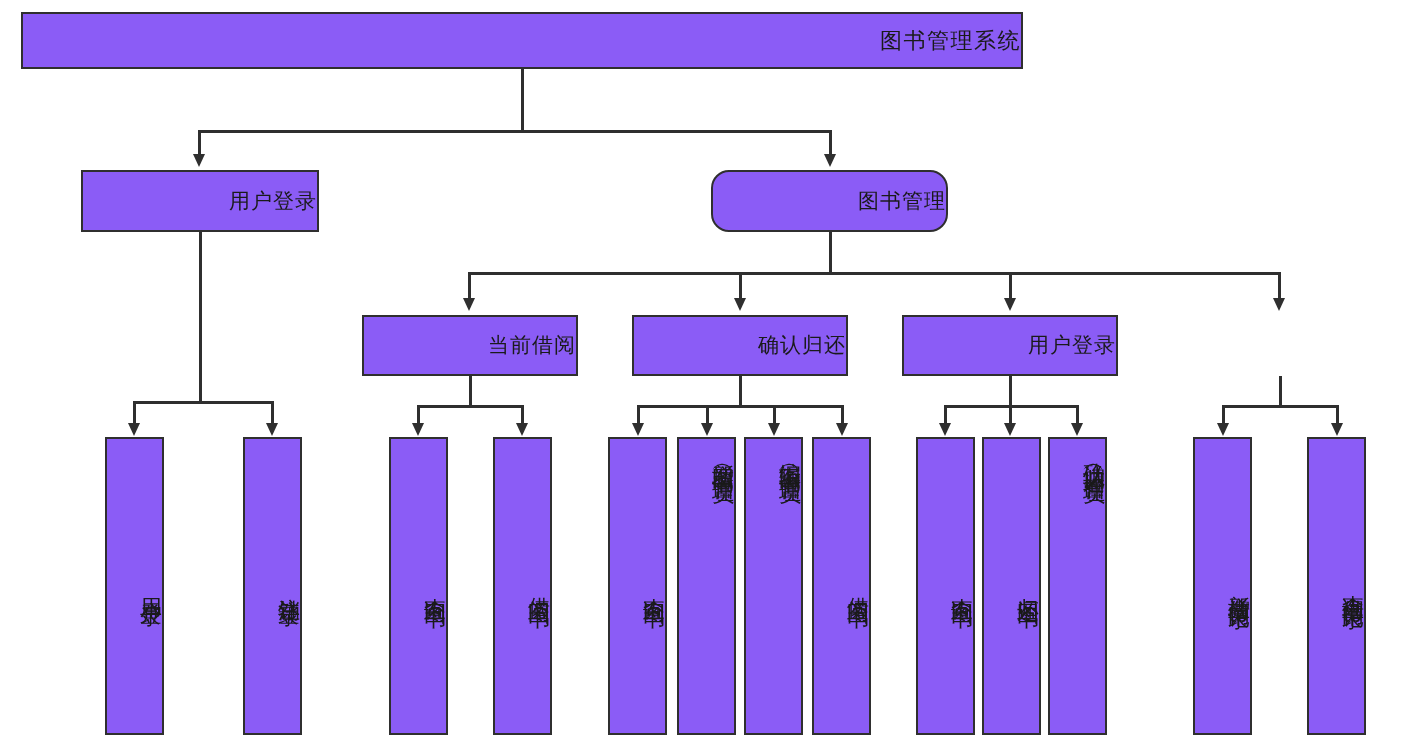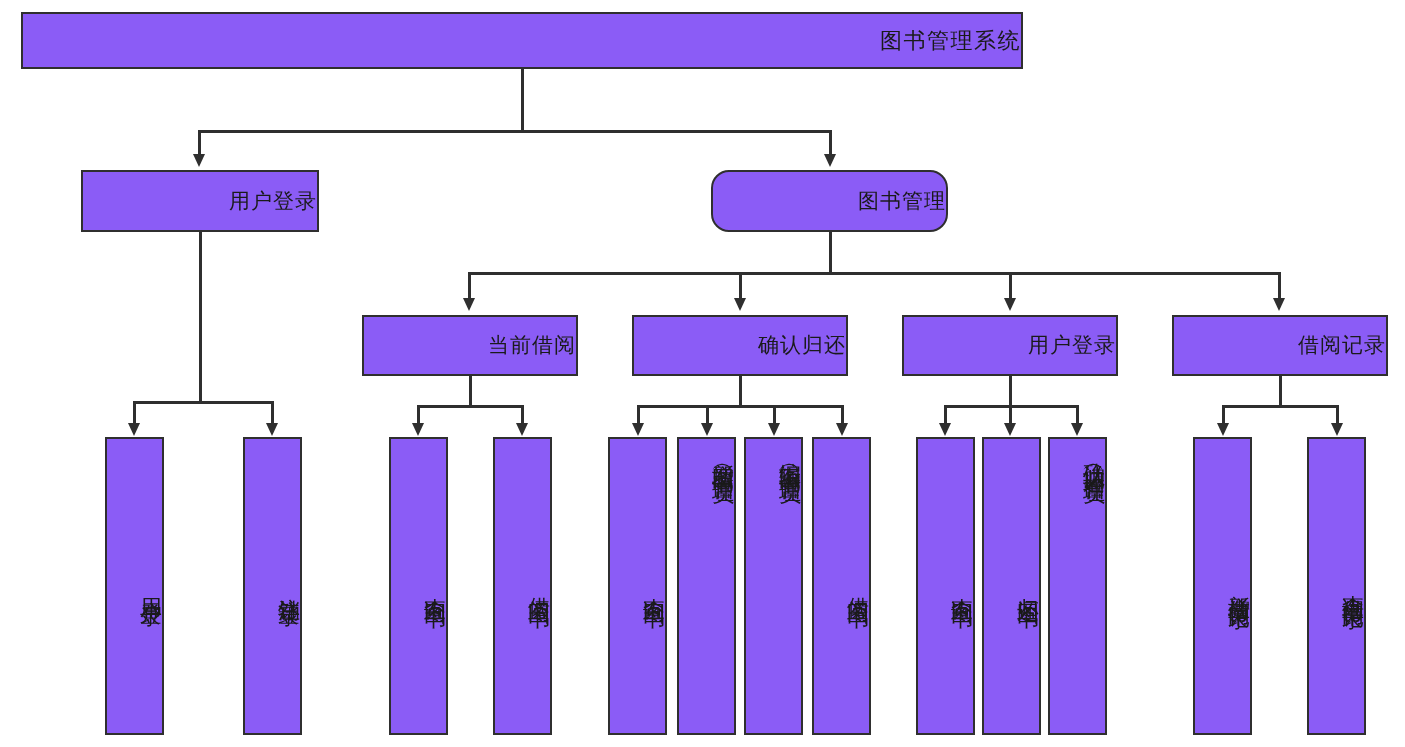--- a/index.html
+++ b/index.html
@@ -123,23 +123,20 @@
 
   <div class="node h-node" style="left:362px; top:315px; width:216px; height:61px;">
     <span class="lbl">当前借阅</span>
   </div>
   <div class="node h-node" style="left:632px; top:315px; width:216px; height:61px;">
     <span class="lbl">确认归还</span>
   </div>
   <div class="node h-node" style="left:902px; top:315px; width:216px; height:61px;">
     <span class="lbl">用户登录</span>
   </div>
-  <div class="node h-node" style="left:1172px; top:315px; width:216px; height:61px;">
-    <span class="lbl">借阅记录</span>
-  </div>
 
   <div class="ln v" style="left:469px; top:376px; height:30px;"></div>
   <div class="ln h" style="left:417px; top:405px; width:106px;"></div>
   <div class="ln v" style="left:417px; top:405px; height:20px;"></div>
   <div class="arrow" style="left:412px; top:423px;"></div>
   <div class="ln v" style="left:521px; top:405px; height:20px;"></div>
   <div class="arrow" style="left:516px; top:423px;"></div>
 
   <div class="ln v" style="left:739px; top:376px; height:30px;"></div>
   <div class="ln h" style="left:637px; top:405px; width:206px;"></div>

